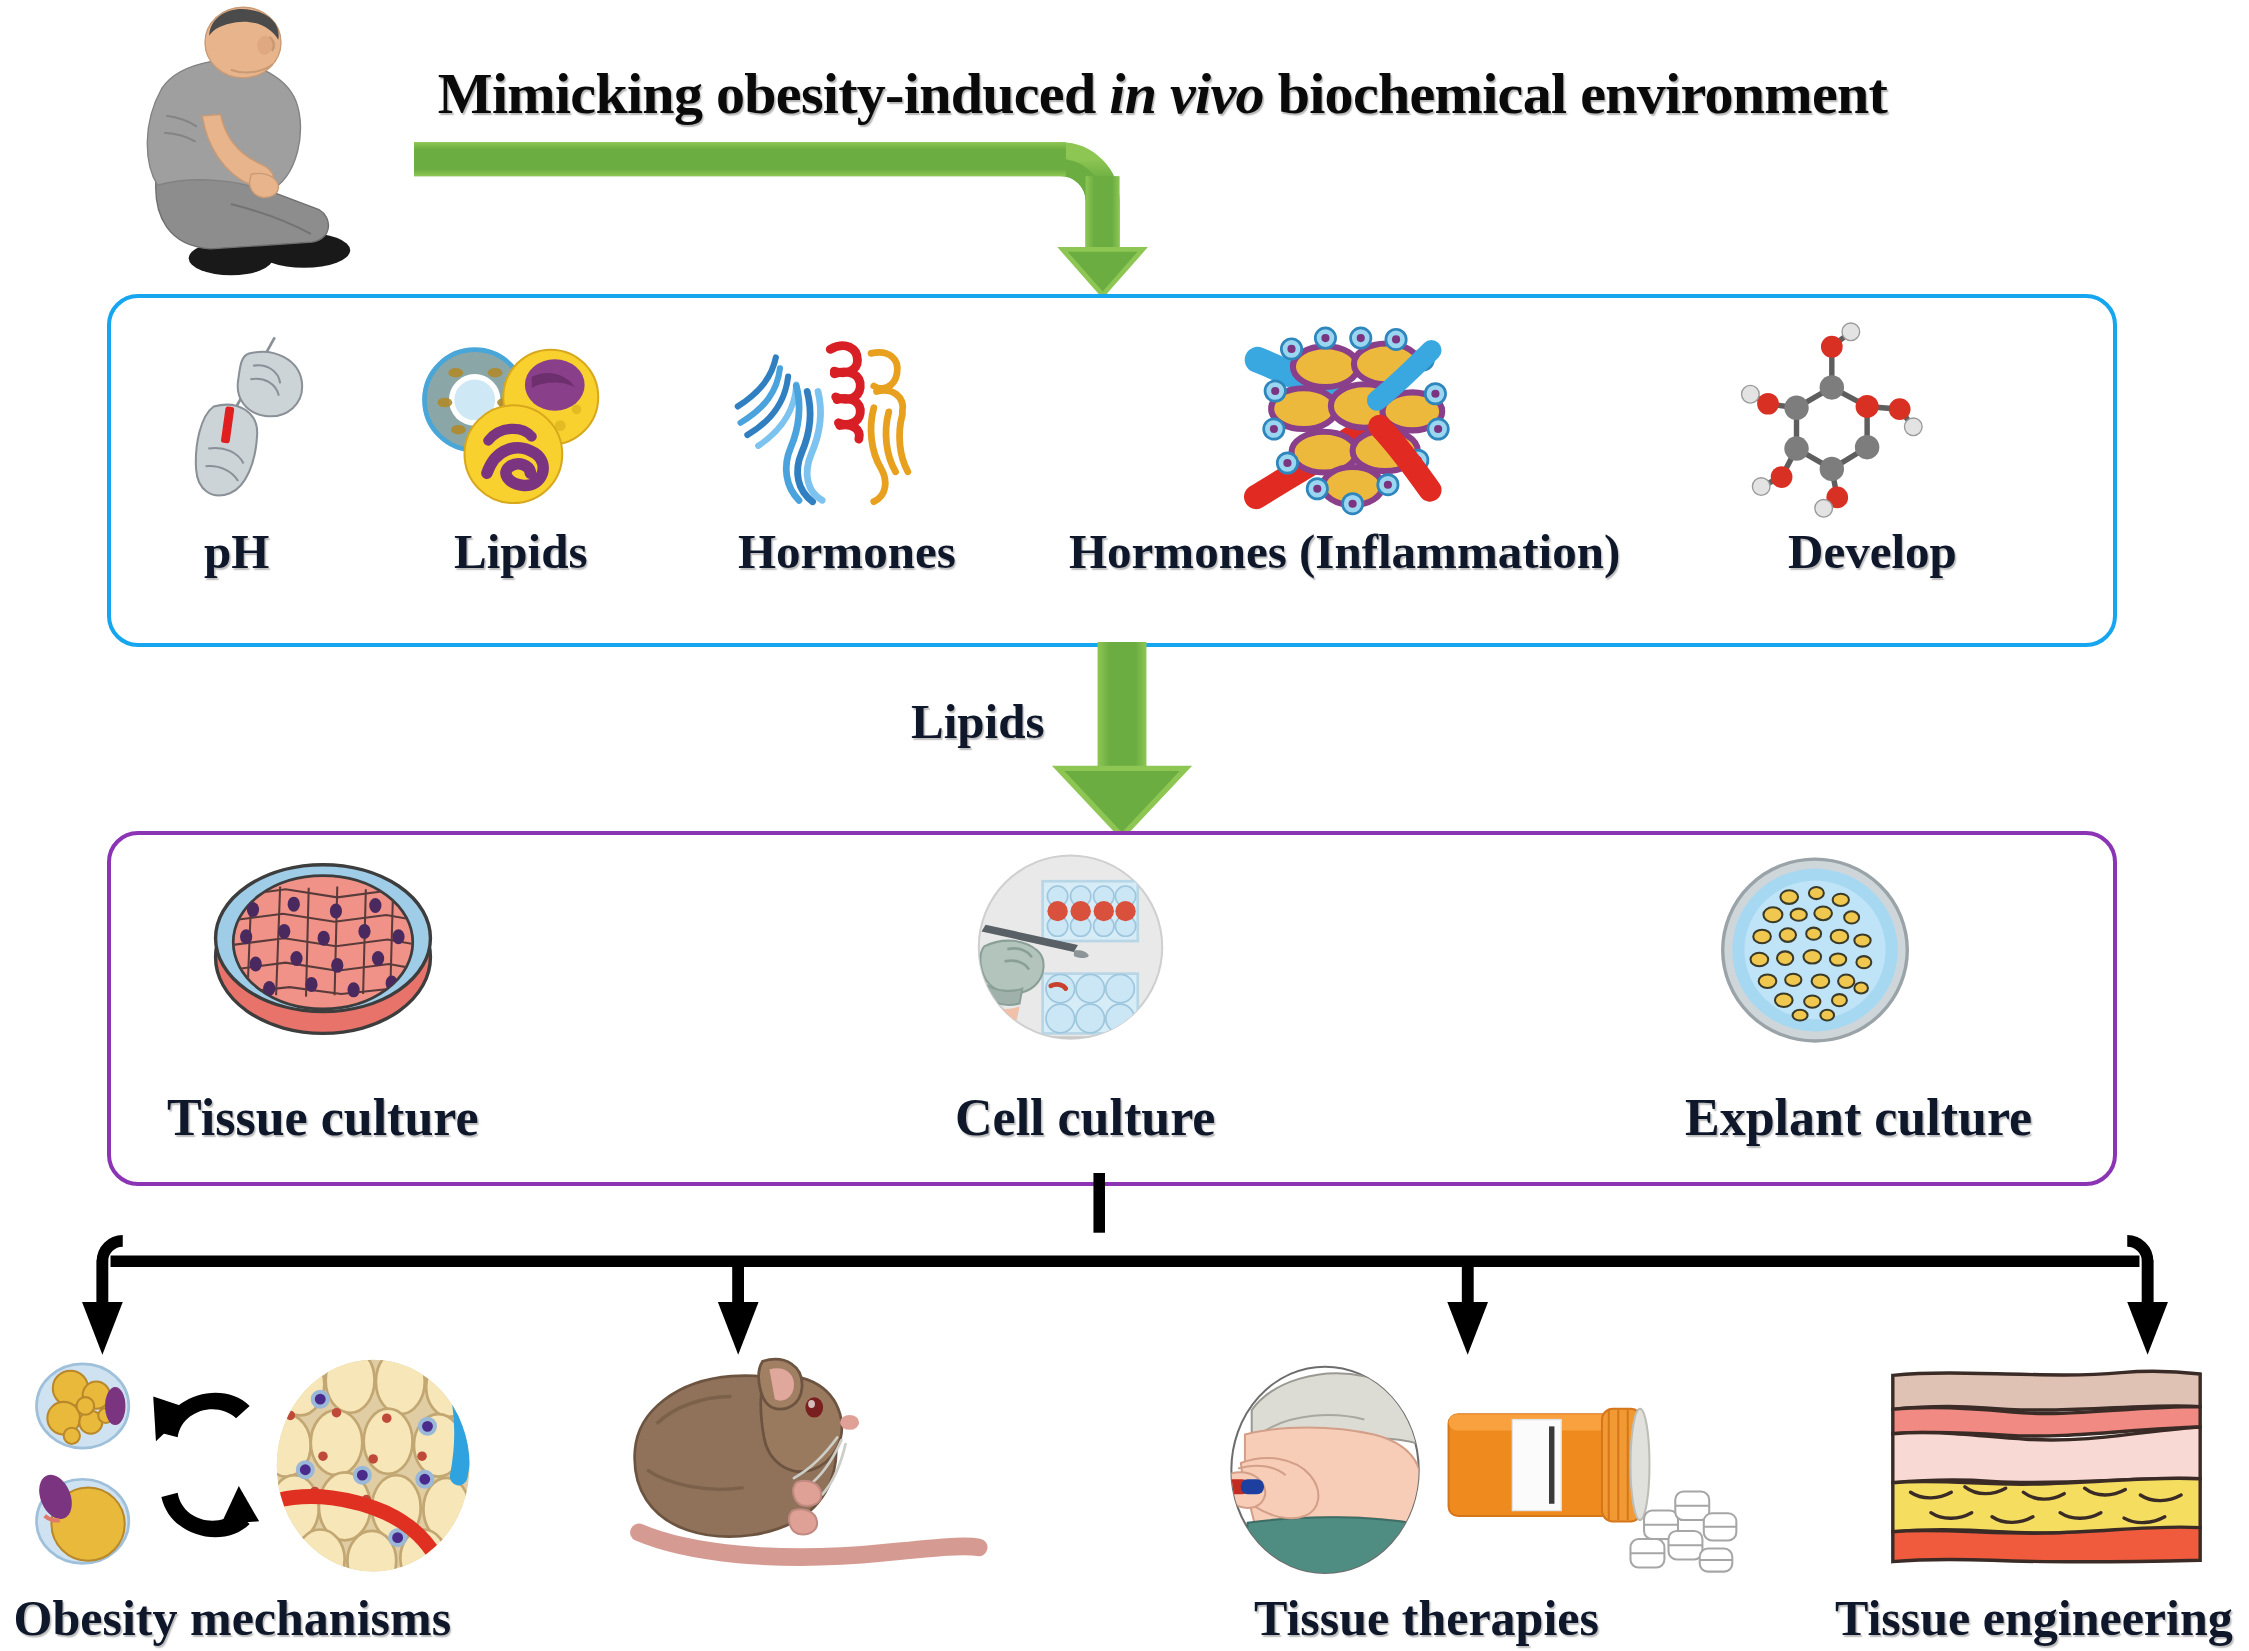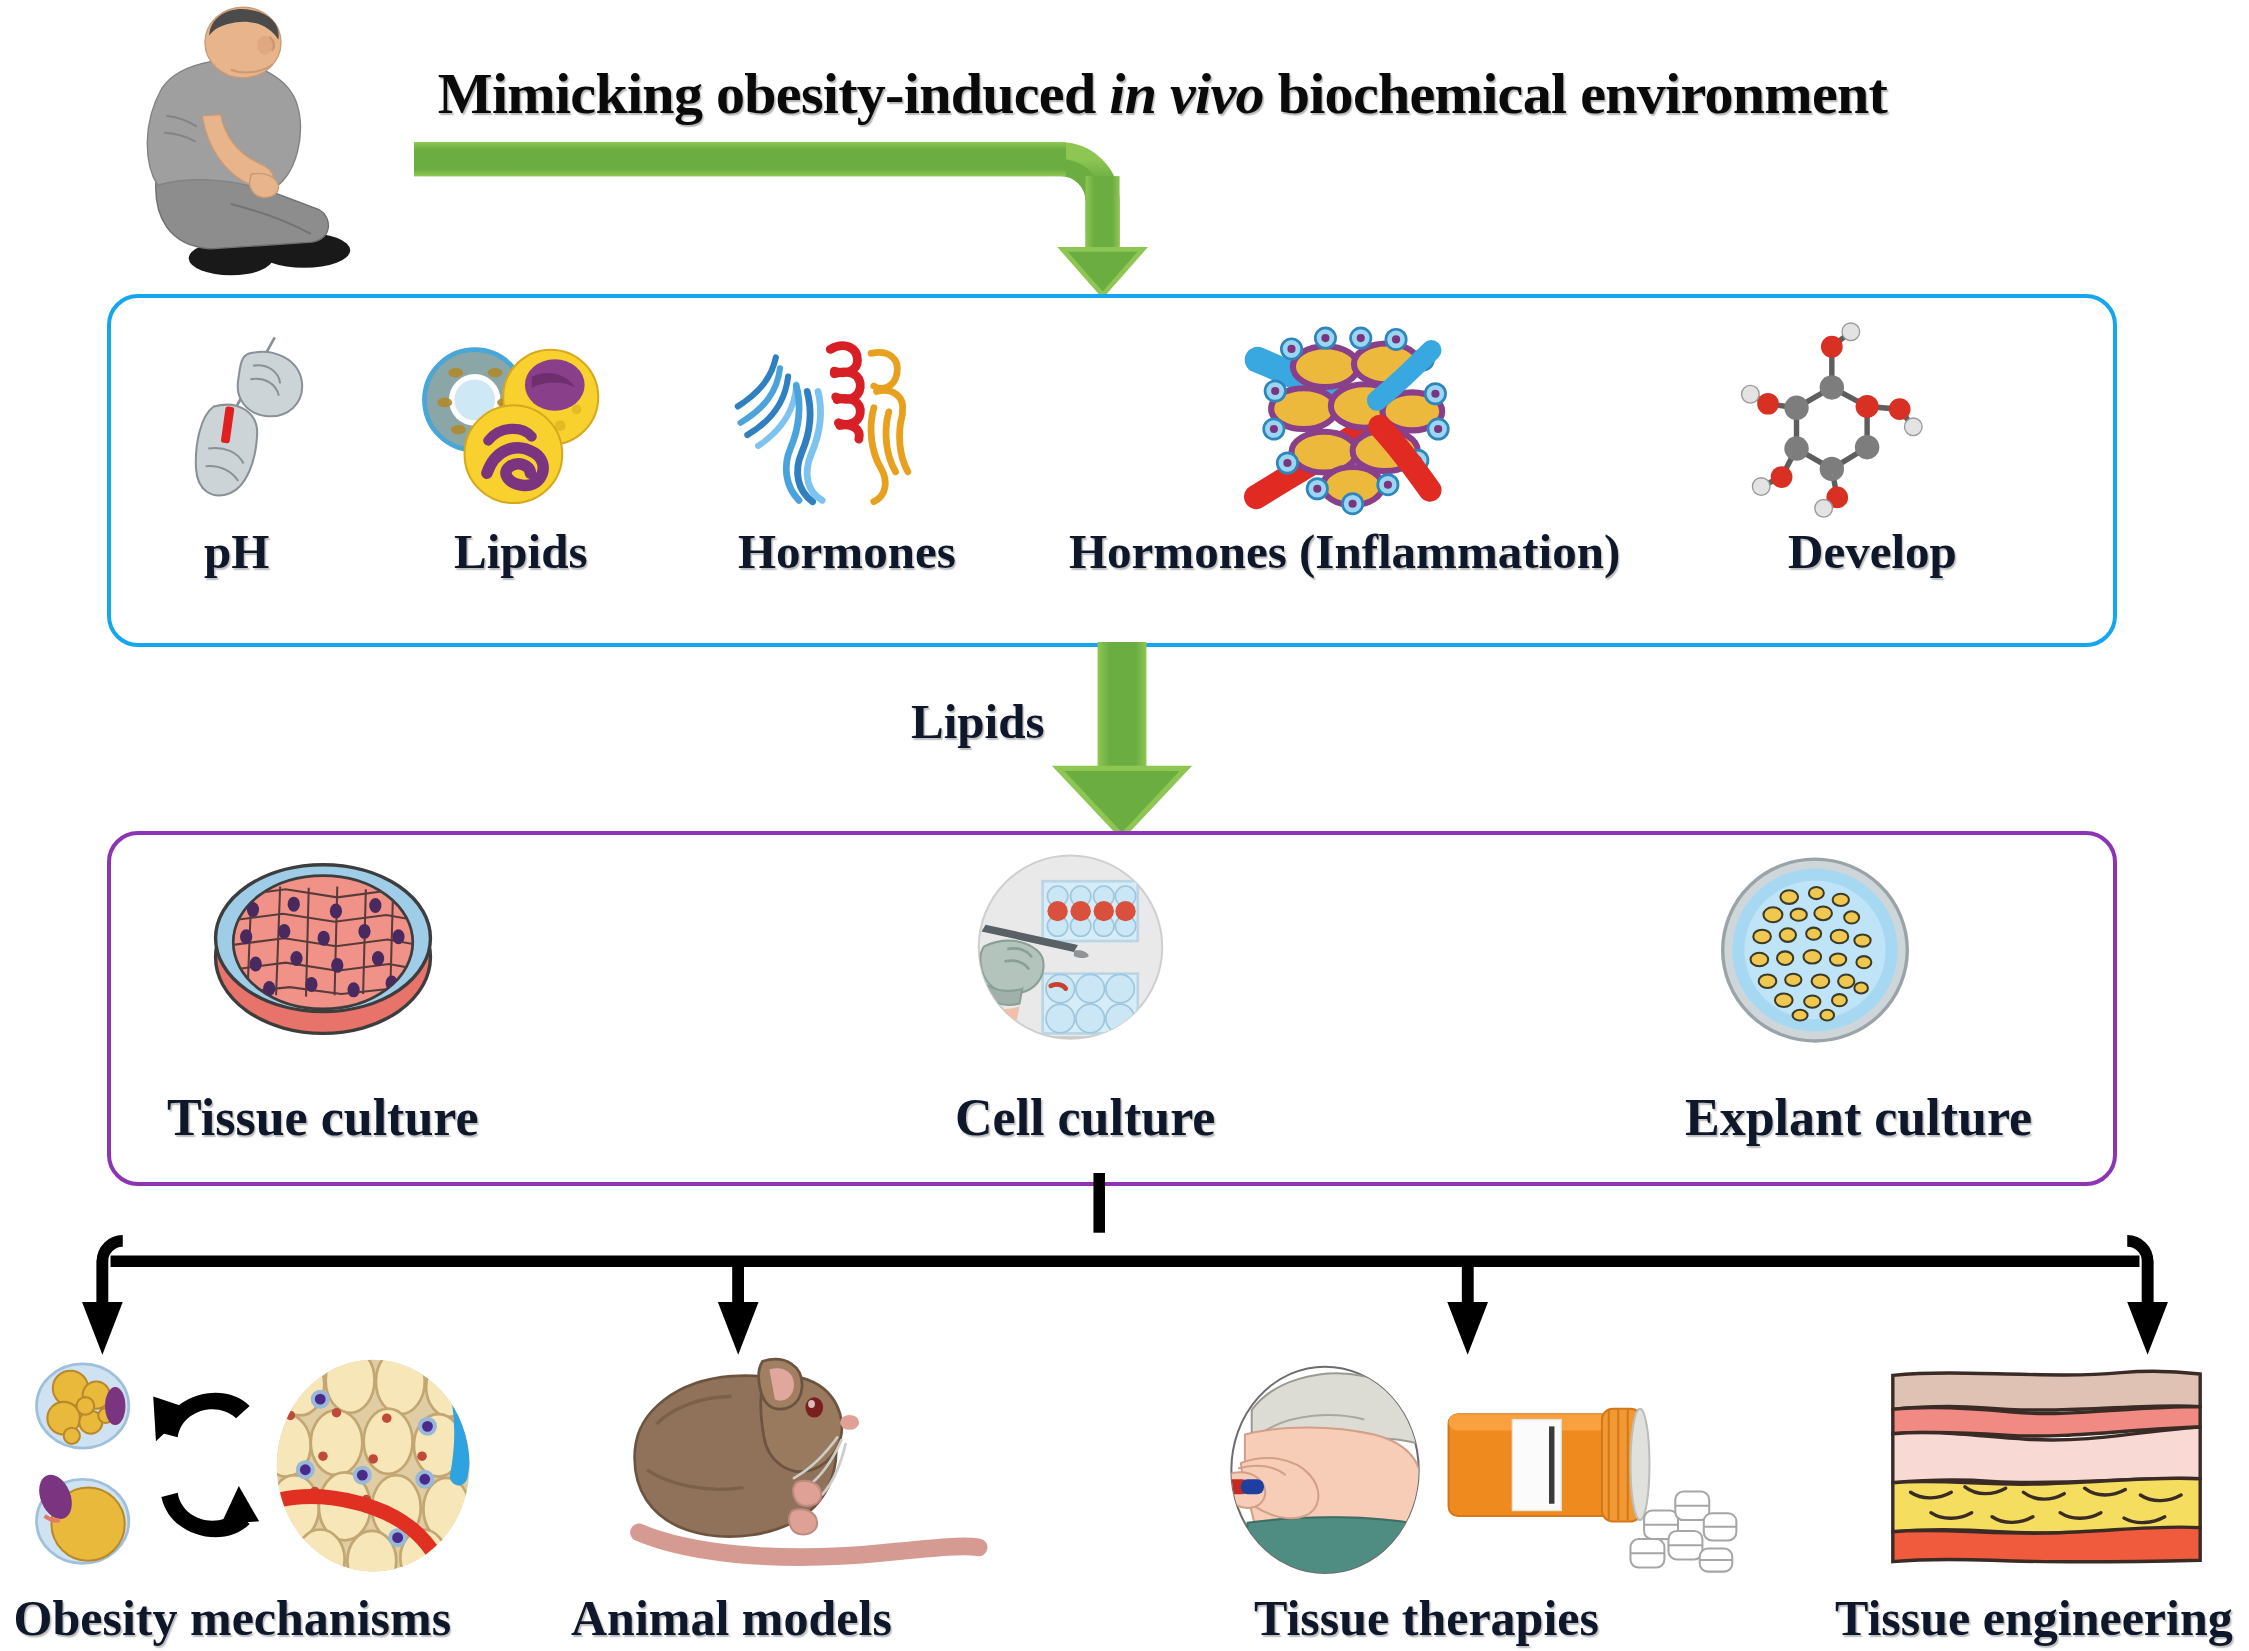--- a/index.html
+++ b/index.html
@@ -540,21 +540,20 @@
         <path d="M352 130 C332 158 310 178 288 190"></path>
         <path d="M358 134 C344 166 326 190 306 204"></path>
         <path d="M364 140 C356 174 344 198 330 214"></path>
       </g>
       <path d="M292 196 C310 190 326 198 328 212 C330 226 316 234 300 230
                C288 226 282 206 292 196 Z" fill="#dfa196" stroke="#c08a80" stroke-width="3"></path>
       <path d="M286 238 C304 232 320 240 322 254 C324 268 308 276 294 272
                C282 268 276 248 286 238 Z" fill="#dfa196" stroke="#c08a80" stroke-width="3"></path>
     </svg>
   </div>
-  <div class="lbl lbl-outcome" style="left:571px;top:1589px;">Animal models</div>
 
   <div class="ill" style="left:1224px;top:1349px;width:517px;height:224px;">
     <svg viewBox="0 0 760 330" width="517" height="224">
       <ellipse cx="148" cy="178" rx="138" ry="152" fill="#ffffff" stroke="#6d6d6d" stroke-width="3"></ellipse>
       <clipPath id="pclip">
           <ellipse cx="148" cy="178" rx="138" ry="152"></ellipse>
         </clipPath>
       <g clip-path="url(#pclip)">
         <path d="M40 90 C70 48 140 26 206 40 C250 50 280 72 292 100
                  L288 140 C250 130 200 128 160 136 L40 140 Z" fill="#dcdcd4" stroke="#9a9a92" stroke-width="3"></path>

